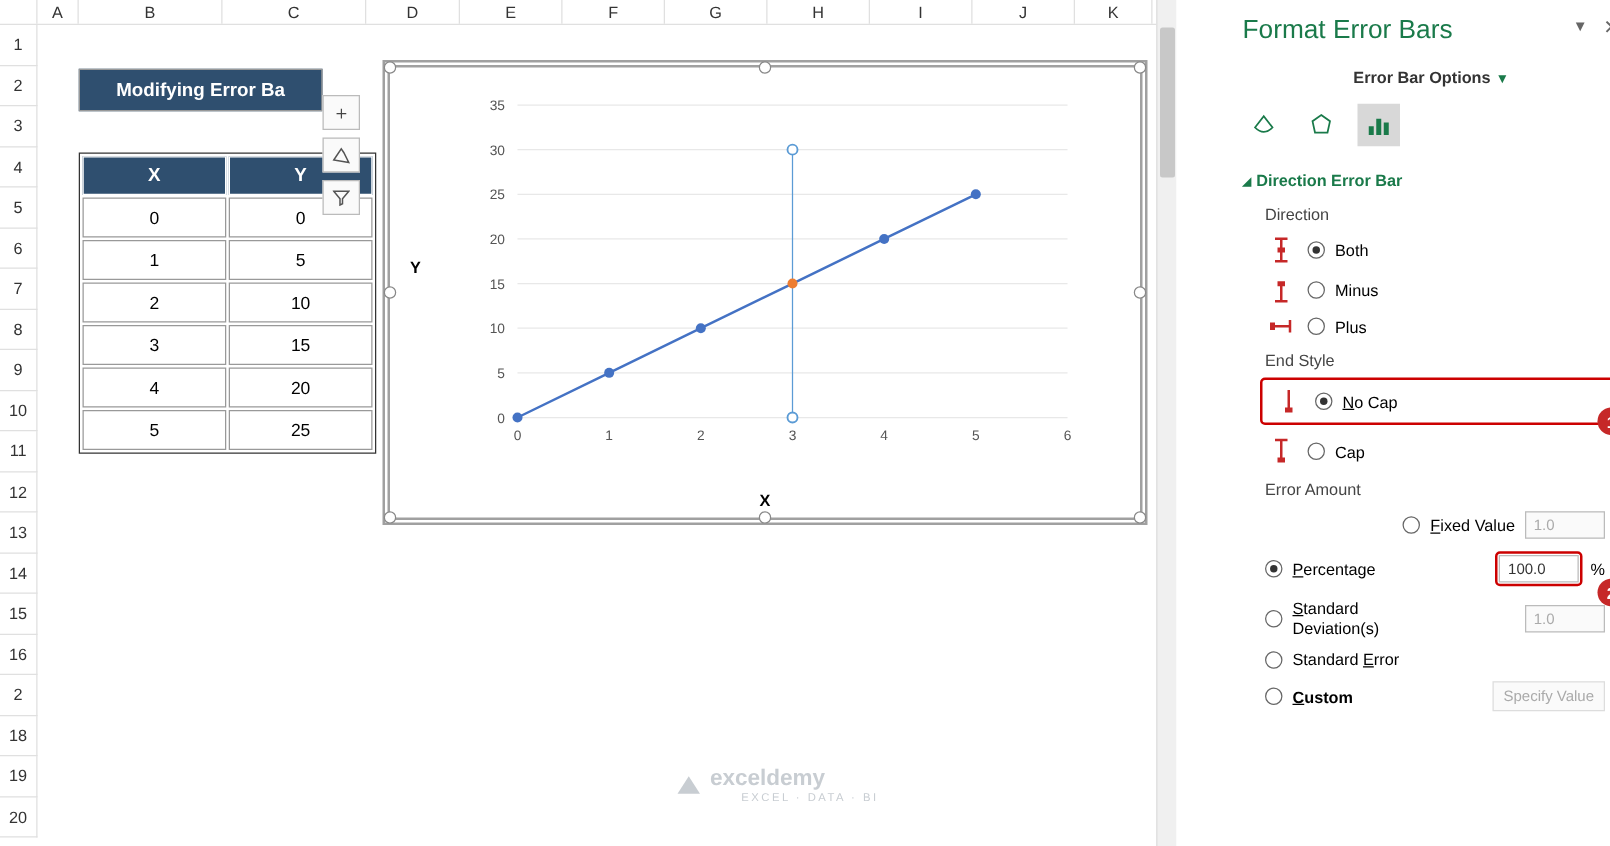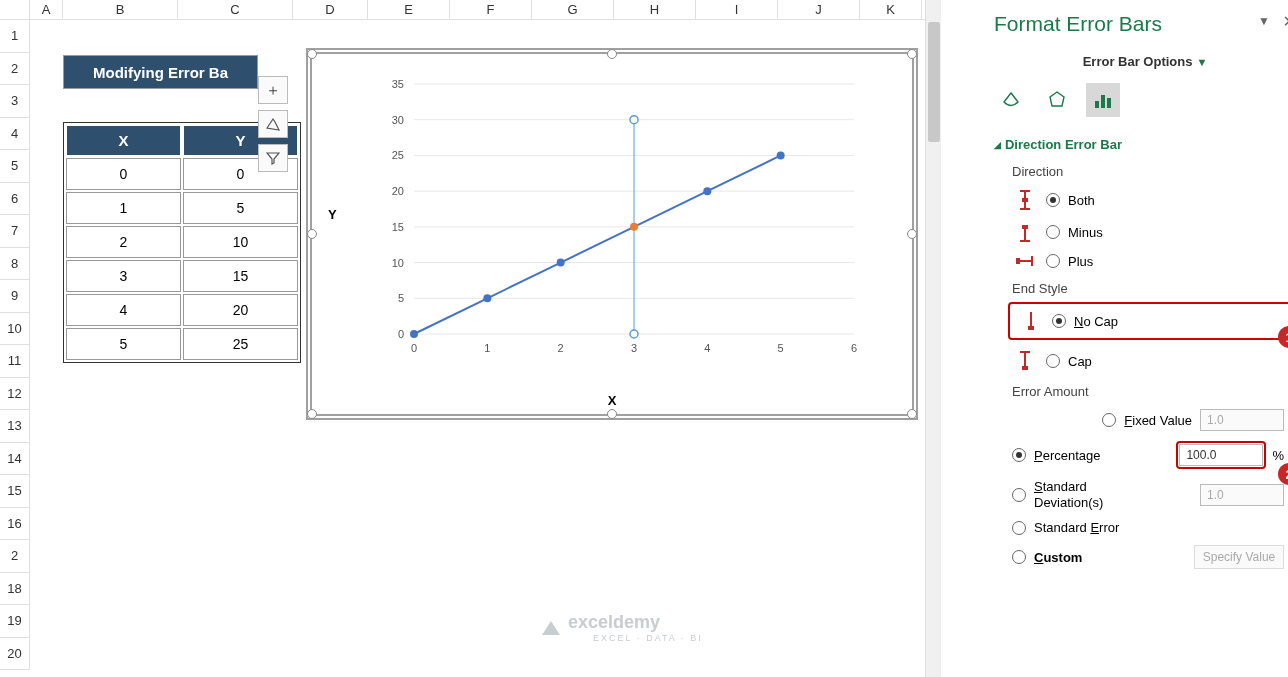--- a/index.html
+++ b/index.html
@@ -48,21 +48,21 @@
 .pane-ic.active { background: #d8d8d8; }
 .section-head { font-size: 13px; font-weight: 700; color: #1a7a4a; margin-top: 20px; display: flex; align-items: center; gap: 4px; }
 .section-head::before { content: '◢'; font-size: 9px; color: #1a7a4a; transform: rotate(0); }
 .subsection { margin-left: 18px; margin-top: 12px; font-size: 13px; color: #444; }
 .radio-row { display: flex; align-items: center; gap: 8px; margin: 10px 0 10px 18px; font-size: 13px; }
 .radio-row .glyph { width: 26px; display: flex; justify-content: center; }
 .radio { width: 14px; height: 14px; border: 1px solid #666; border-radius: 50%; position: relative; }
 .radio.checked::after { content: ''; position: absolute; left: 3px; top: 3px; width: 6px; height: 6px; background: #333; border-radius: 50%; }
 .highlight-box { border: 2px solid #c00; border-radius: 4px; padding: 2px 4px; }
 .badge { position: absolute; width: 22px; height: 22px; background: #c62828; color: #fff; border-radius: 50%; font-size: 13px; font-weight: 700; display: flex; align-items: center; justify-content: center; }
-.value-input { width: 84px; height: 22px; border: 1px solid #bbb; font-size: 12px; padding: 0 6px; color: #333; }
+.value-input { width: 64px; height: 22px; border: 1px solid #bbb; font-size: 12px; padding: 0 6px; color: #333; }
 .value-input.disabled { color: #aaa; background: #fafafa; }
 .spec-btn { width: 90px; height: 24px; border: 1px solid #ddd; background: #fafafa; font-size: 12px; color: #aaa; }
 .underline { text-decoration: underline; }
 
 
 .watermark { position: absolute; left: 540px; top: 612px; display: flex; align-items: center; gap: 6px; color: #c8cdd2; font-size: 18px; font-weight: 600; }
 .watermark .sub { font-size: 9px; letter-spacing: 2px; font-weight: 400; padding-left: 25px; }
 </style>
 </head>
 <body>

